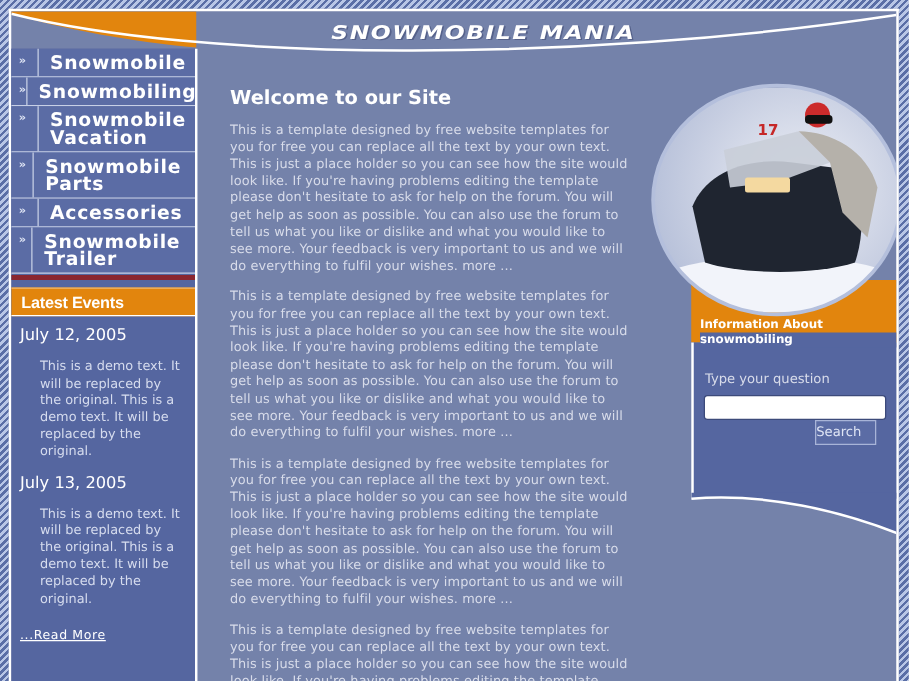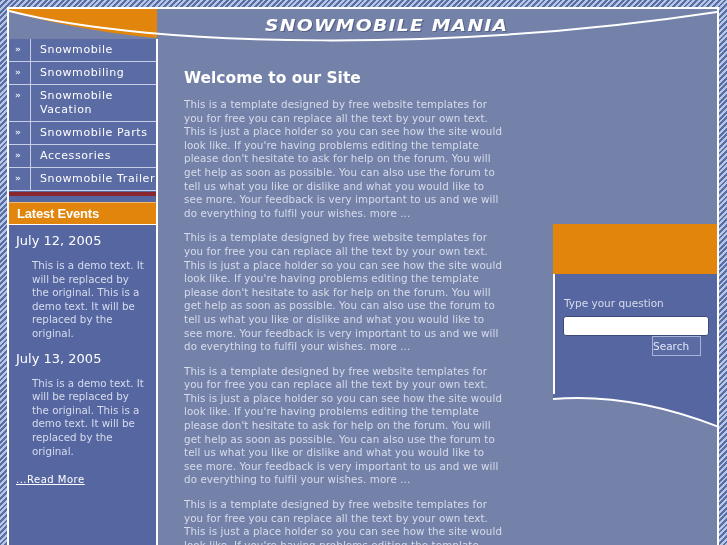--- a/index.html
+++ b/index.html
@@ -33,21 +33,21 @@
   .nav { list-style: none; margin: 0; padding: 0; }
   .nav li {
     display: flex; border-bottom: 1px solid #c7cfe6; background: #5b6ca5;
     min-height: 21px;
   }
   .nav .arrow {
     width: 22px; border-right: 1px solid #c7cfe6; color: #dfe5f5; font-size: 9px;
     padding-top: 5px; padding-left: 6px; box-sizing: border-box; font-weight: bold;
   }
   .nav .label {
-    padding: 4px 0 4px 9px; color: #ffffff; font-size: 11px; font-weight: normal;
+    padding: 4px 0 4px 9px; color: #ffffff; font-size: 15px; font-weight: bold;
     letter-spacing: 0.6px; line-height: 14px; cursor: pointer;
   }
   .red-bar { height: 4px; background: #8a2630; margin-top: 1px; }
   .events-head {
     margin-top: 6px; height: 21px; background: #e2850d;
     border-top: 1px solid #f0b870; border-bottom: 1px solid #ffffff;
     color: #ffffff; font-family: "Liberation Sans", sans-serif; font-weight: bold;
     font-size: 13px; line-height: 21px; padding-left: 8px; letter-spacing: -0.2px;
   }
   .events { padding: 8px 7px 0 7px; }
@@ -143,24 +143,40 @@
   <div class="main">
     <h1 class="title">Welcome to our Site</h1>
     <p class="para">This is a template designed by free website templates for you for free you can replace all the text by your own text. This is just a place holder so you can see how the site would look like. If you're having problems editing the template please don't hesitate to ask for help on the forum. You will get help as soon as possible. You can also use the forum to tell us what you like or dislike and what you would like to see more. Your feedback is very important to us and we will do everything to fulfil your wishes. more ...</p>
     <p class="para">This is a template designed by free website templates for you for free you can replace all the text by your own text. This is just a place holder so you can see how the site would look like. If you're having problems editing the template please don't hesitate to ask for help on the forum. You will get help as soon as possible. You can also use the forum to tell us what you like or dislike and what you would like to see more. Your feedback is very important to us and we will do everything to fulfil your wishes. more ...</p>
     <p class="para">This is a template designed by free website templates for you for free you can replace all the text by your own text. This is just a place holder so you can see how the site would look like. If you're having problems editing the template please don't hesitate to ask for help on the forum. You will get help as soon as possible. You can also use the forum to tell us what you like or dislike and what you would like to see more. Your feedback is very important to us and we will do everything to fulfil your wishes. more ...</p>
     <p class="para">This is a template designed by free website templates for you for free you can replace all the text by your own text. This is just a place holder so you can see how the site would look like. If you're having problems editing the template please don't hesitate to ask for help on the forum.</p>
   </div>
 
   <div class="right">
     <div class="orange-box"></div>
+    <div class="photo-circle">
+      <svg width="195" height="180">
+        <ellipse cx="98" cy="165" rx="110" ry="30" fill="#f2f4fa"></ellipse>
+        <path d="M30,95 C40,70 70,55 110,60 L150,65 C165,80 170,110 160,140 C130,150 70,150 40,140 Z" fill="#1f2530"></path>
+        <path d="M55,50 L115,35 L140,60 L100,75 L60,80 Z" fill="#c9ced8" opacity="0.9"></path>
+        <rect x="72" y="72" width="36" height="12" rx="2" fill="#f4d9a0"></rect>
+        <circle cx="130" cy="22" r="10" fill="#cc2b2b"></circle>
+        <rect x="120" y="22" width="22" height="7" rx="3" fill="#111"></rect>
+        <path d="M115,35 C140,35 170,50 178,80 L170,120 L150,100 L140,60 Z" fill="#b5b1aa"></path>
+        <text x="82" y="38" font-size="12" font-weight="bold" fill="#c62828" font-family="DejaVu Sans, sans-serif">17</text>
+      </svg>
+    </div>
     <div class="search-box">
       <div class="q-label">Type your question</div>
       <input class="q-input" type="text" value="" style="">
       <div class="q-button">Search</div>
+    </div>
+    <div class="info-title">
+      <span>Information About</span>
+      <span class="l2">snowmobiling</span>
     </div>
     <svg width="200" height="60" style="position:absolute;left:34px;top:330px">
       <path d="M0,5 C60,0 120,15 166,33 L166,0 L0,0 Z" fill="#5566a0"></path>
       <path d="M0,5 C60,0 120,15 166,33" stroke="#ffffff" stroke-width="2" fill="none"></path>
     </svg>
   </div>
 
 </div>
 
 </body></html>

